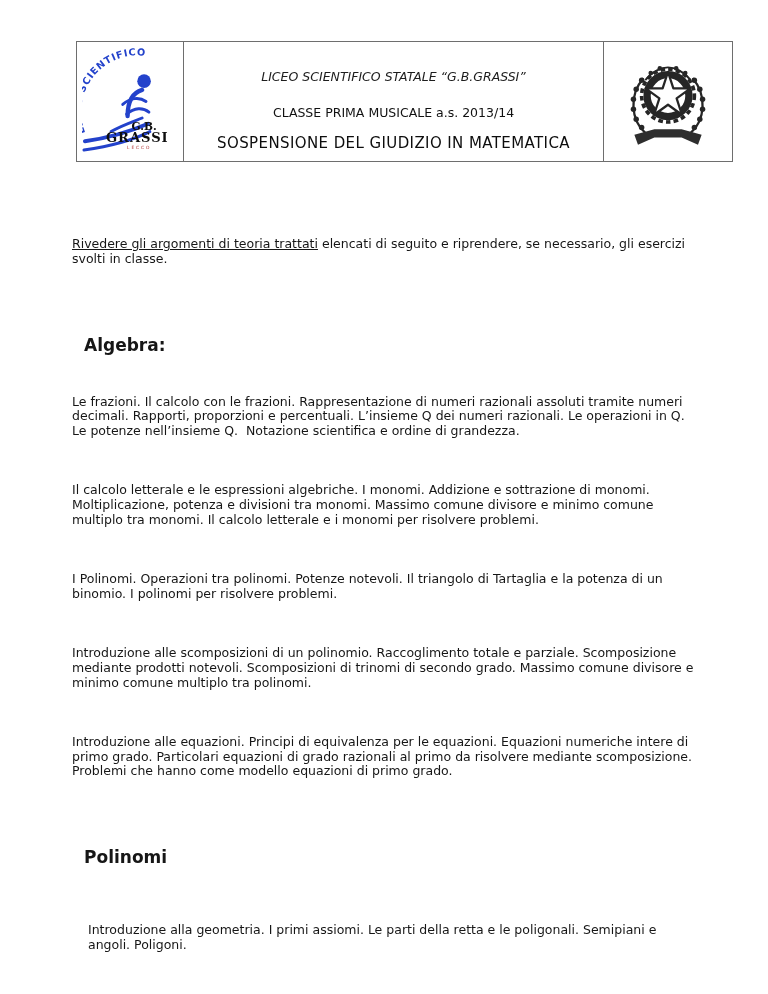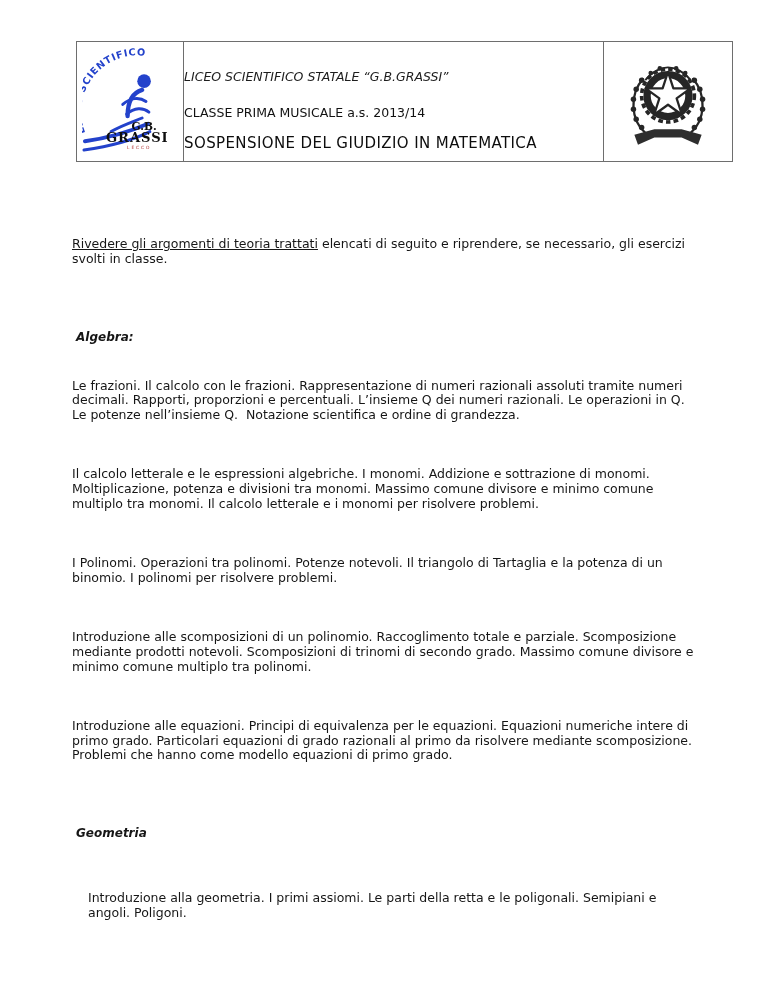--- a/index.html
+++ b/index.html
@@ -12,32 +12,32 @@
   .page{padding:41px 34px 0 72px;box-sizing:border-box;}
 
   
   .header-table{
     display:flex;width:657px;height:121px;box-sizing:border-box;
     border:1px solid #6e6e6e;margin-left:4px;background:#fff;
   }
   .cell{box-sizing:border-box;}
   .cell + .cell{border-left:1px solid #6e6e6e;}
   .logo-cell{width:106px;display:flex;align-items:center;justify-content:center;}
-  .center-cell{flex:1;display:flex;flex-direction:column;padding-top:27px;}
+  .center-cell{flex:1;display:flex;flex-direction:column;align-items:center;padding-top:27px;}
   .emblem-cell{width:129px;display:flex;align-items:center;justify-content:center;}
 
   .h-line1{font-style:italic;font-size:12.5px;line-height:16px;color:#1d1d1d;}
   .h-line2{font-size:12.5px;line-height:16px;margin-top:20px;color:#111;}
   .h-line3{font-size:15px;line-height:18px;margin-top:13px;letter-spacing:.4px;color:#0d0d0d;}
 
   
   .content{padding-top:31px;width:630px;white-space:pre-wrap;}
   .content p{margin:0 0 14.8px 0;}
   .content .line{margin:16px;}
-  h3{font-size:12px;line-height:14.8px;margin:4px;font-weight:bold;font-style:italic;}
+  h3{font-size:17px;line-height:14.8px;margin:12px;font-weight:bold;}
   .u{text-decoration:underline;}
 </style>
 </head>
 <body>
 
 <div class="page">
 
   <div class="header-table">
 
     <div class="cell logo-cell">
@@ -111,21 +111,21 @@
 
     <p><span class="u">Rivedere gli argomenti di teoria trattati</span><span> elencati di seguito e riprendere, se necessario, gli esercizi svolti in classe.</span></p>
 
     <h3>Algebra:</h3>
     <p>Le frazioni. Il calcolo con le frazioni. Rappresentazione di numeri razionali assoluti tramite numeri decimali. Rapporti, proporzioni e percentuali. L’insieme Q dei numeri razionali. Le operazioni in Q. Le potenze nell’insieme Q.  Notazione scientifica e ordine di grandezza.</p>
     <p>Il calcolo letterale e le espressioni algebriche. I monomi. Addizione e sottrazione di monomi. Moltiplicazione, potenza e divisioni tra monomi. Massimo comune divisore e minimo comune multiplo tra monomi. Il calcolo letterale e i monomi per risolvere problemi.</p>
     <p>I Polinomi. Operazioni tra polinomi. Potenze notevoli. Il triangolo di Tartaglia e la potenza di un binomio. I polinomi per risolvere problemi.</p>
     <p>Introduzione alle scomposizioni di un polinomio. Raccoglimento totale e parziale. Scomposizione mediante prodotti notevoli. Scomposizioni di trinomi di secondo grado. Massimo comune divisore e minimo comune multiplo tra polinomi.</p>
     <p>Introduzione alle equazioni. Principi di equivalenza per le equazioni. Equazioni numeriche intere di primo grado. Particolari equazioni di grado razionali al primo da risolvere mediante scomposizione. Problemi che hanno come modello equazioni di primo grado.</p>
 
-    <h3>Geometria</h3>
+    <h3>Polinomi</h3>
     <div class="line">Introduzione alla geometria. I primi assiomi. Le parti della retta e le poligonali. Semipiani e angoli. Poligoni.</div>
     
     
     
 
     
 
     
 
   </div>

